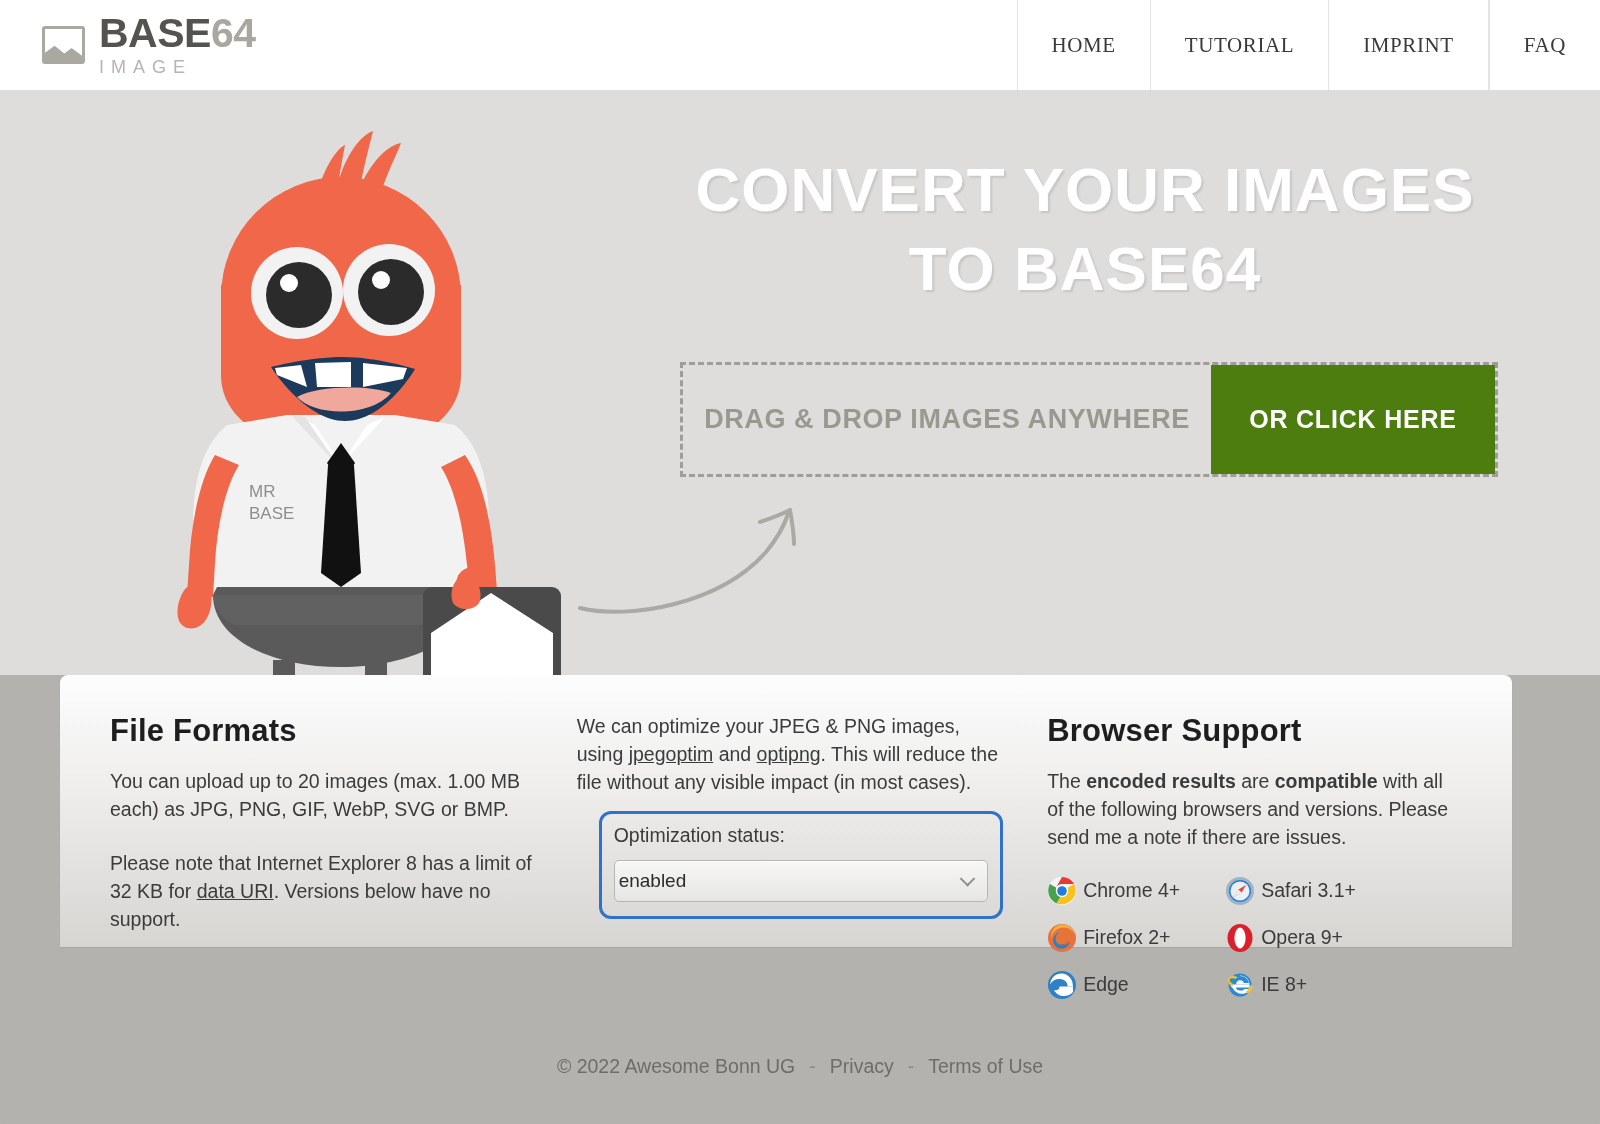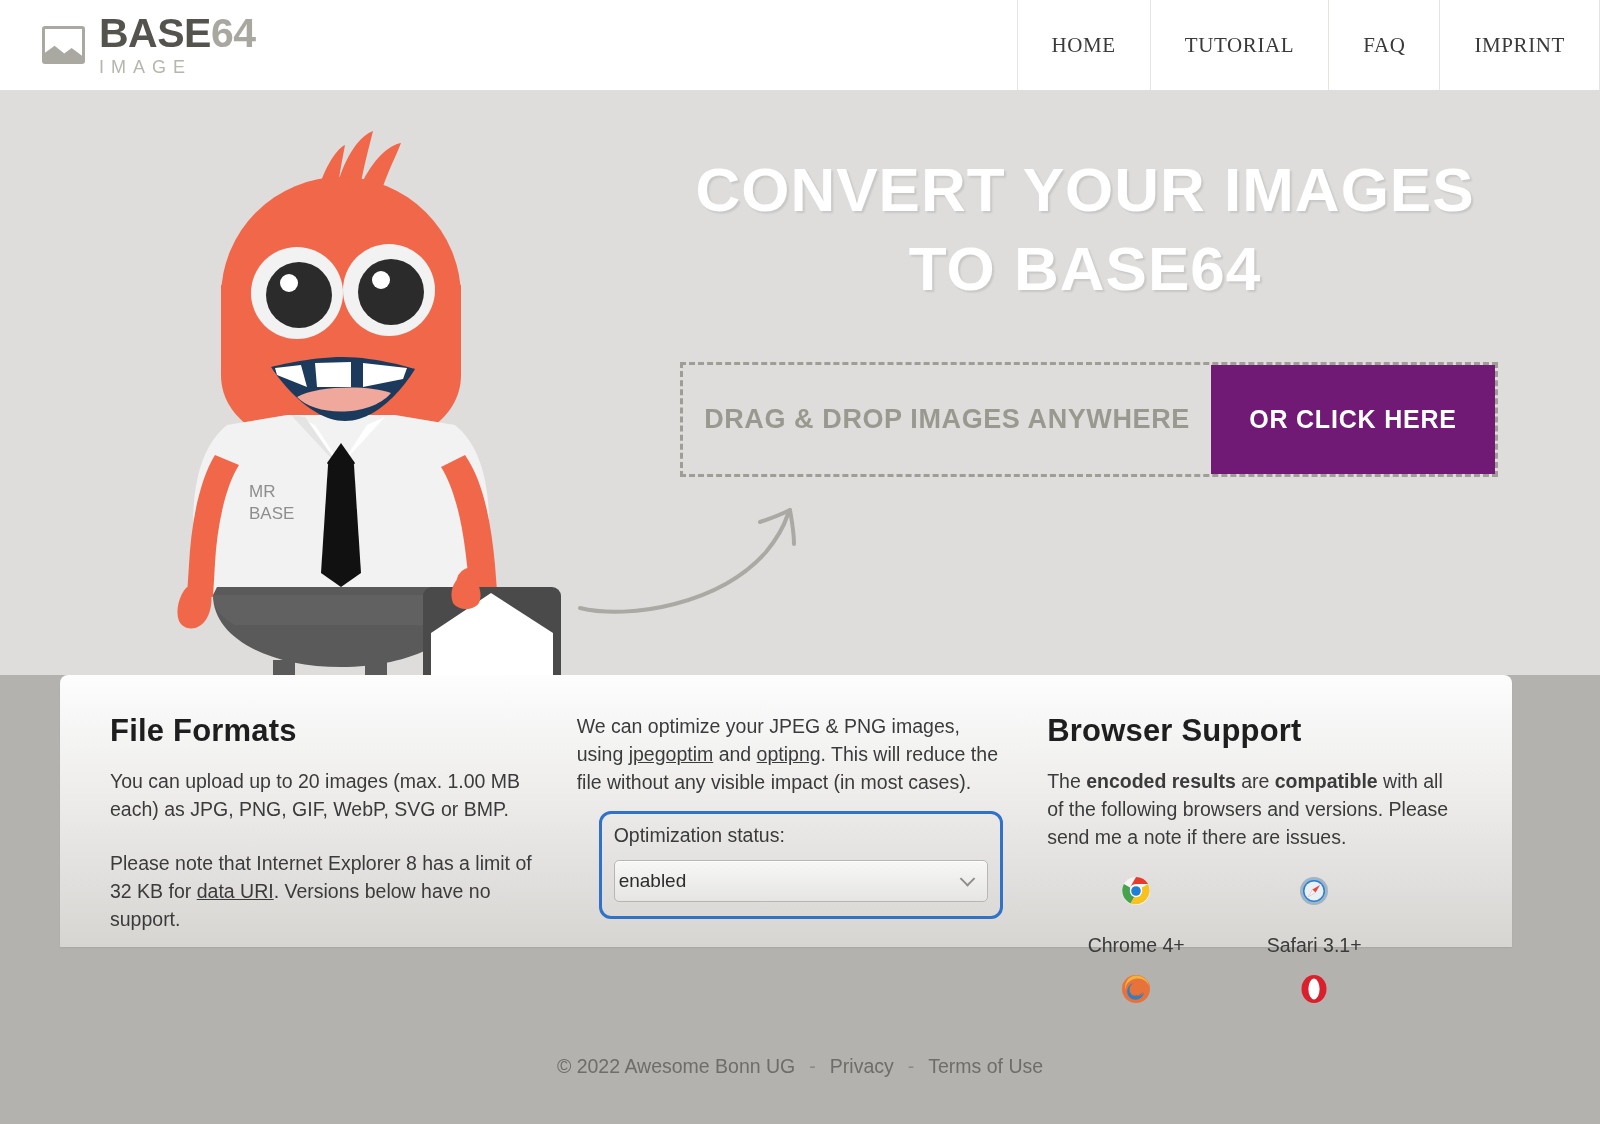--- a/index.html
+++ b/index.html
@@ -68,21 +68,21 @@
   .dropzone {
     position: absolute; top: 272px; left: 680px; width: 818px; height: 115px;
     border: 3px dashed #9e9d96; display: flex; align-items: stretch;
   }
   .dz-text {
     flex: 1; display: flex; align-items: center; justify-content: center;
     color: #9a998f; font-size: 27px; font-weight: bold; letter-spacing: 0.6px;
     font-family: "Liberation Sans Narrow","Liberation Sans", sans-serif;
   }
   .dz-button {
-    width: 284px; background: #701a75; color: #fff;
+    width: 284px; background: #4d7c0f; color: #fff;
     display: flex; align-items: center; justify-content: center;
     font-size: 25px; font-weight: bold; letter-spacing: 0.8px; cursor: pointer;
     font-family: "Liberation Sans Narrow","Liberation Sans", sans-serif;
   }
   .arrow-doodle { position: absolute; top: 410px; left: 570px; }
 
   
   .mascot { position: absolute; top: 35px; left: 165px; }
 
   
@@ -125,21 +125,21 @@
     position: absolute; right: 14px; top: 50%; width: 11px; height: 11px;
     border-right: 2px solid #8d8c88; border-bottom: 2px solid #8d8c88;
     transform: translateY(-70%) rotate(45deg);
   }
 
   
   .browsers {
     display: grid; grid-template-columns: 178px 178px; row-gap: 17px;
     margin-top: 24px;
   }
-  .browser { display: flex; align-items: center; gap: 28px; flex-direction: column; }
+  .browser { display: flex; align-items: center; gap: 6px; }
   .browser-name { font-size: 19.5px; color: #3b3b3b; }
   .bicon { width: 30px; height: 30px; flex: 0 0 30px; }
 
   
   .footer {
     position: absolute; top: 1008px; left: 0; width: 1600px; height: 116px;
     background: #b3b2ae; display: flex; align-items: center; justify-content: center;
     gap: 14px; color: #6e6d69; font-size: 19.5px; border-radius: 6px;
   }
   .footer a { color: #6e6d69; text-decoration: none; cursor: pointer; }
@@ -158,22 +158,22 @@
       <div class="logo-text">
         <div class="logo-main">
           <span class="b1">BASE</span><span class="b2">64</span>
         </div>
         <div class="logo-sub">IMAGE</div>
       </div>
     </div>
     <div class="nav">
       <div class="nav-item">HOME</div>
       <div class="nav-item">TUTORIAL</div>
+      <div class="nav-item last">IMPRINT</div>
       <div class="nav-item">FAQ</div>
-      <div class="nav-item last">IMPRINT</div>
     </div>
   </div>
   <div class="nav-pointer"></div>
 
   <div class="hero">
 
     <div class="mascot">
       <svg width="400" height="580" viewBox="0 0 400 580">
 
         <path d="M150 75 C158 45 170 25 180 20 C176 42 172 60 172 78 Z" fill="#f0674a"></path>

